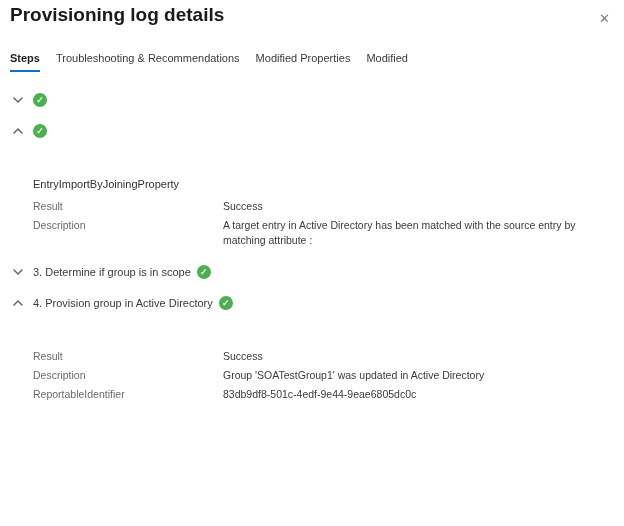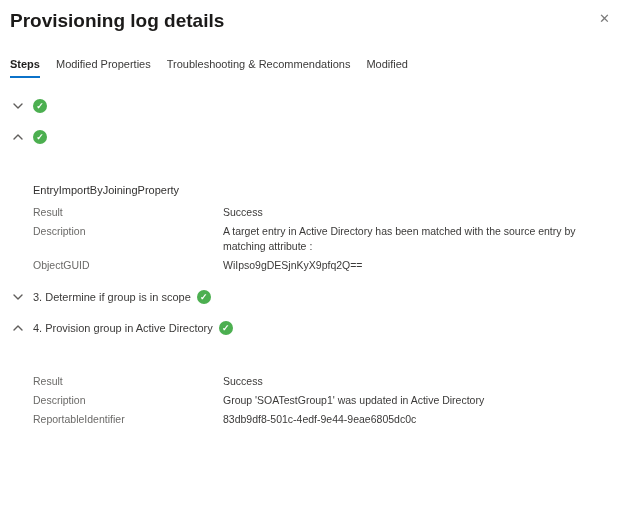--- a/index.html
+++ b/index.html
@@ -6,21 +6,21 @@
   html, body { width: 624px; height: 526px; }
   body {
     font-family: "Liberation Sans", sans-serif;
     background: #ffffff;
     color: #323130;
     position: relative;
     overflow: hidden;
   }
 
   
-  .panel-header { padding: 9px 10px 0 10px; }
+  .panel-header { padding: 3px 10px 0 10px; }
   .panel-title {
     font-size: 19px;
     font-weight: 700;
     color: #1b1a19;
     line-height: 24px;
   }
   .close-btn {
     position: absolute;
     top: 10px;
     right: 12px;
@@ -124,22 +124,22 @@
 </head>
 <body>
 
 <div class="panel-header">
   <div class="panel-title">Provisioning log details</div>
 </div>
 <button class="close-btn">✕</button>
 
 <div class="tabs">
   <div class="tab active">Steps</div>
+  <div class="tab">Troubleshooting &amp; Recommendations</div>
   <div class="tab">Modified Properties</div>
-  <div class="tab">Troubleshooting &amp; Recommendations</div>
   <div class="tab">Modified</div>
 </div>
 
 <div class="steps">
 
   <div class="step-row">
     <span class="chevron">
       <svg width="12" height="12" viewBox="0 0 12 12">
           <polyline points="2,4 6,8 10,4" fill="none" stroke="#605e5c" stroke-width="1.4" stroke-linecap="round" stroke-linejoin="round"></polyline>
         </svg>
@@ -159,24 +159,20 @@
   <div class="detail-block">
     <div class="detail-heading">EntryImportByJoiningProperty</div>
     <div class="detail-row">
       <div class="detail-label">Result</div>
       <div class="detail-value">Success</div>
     </div>
     <div class="detail-row">
       <div class="detail-label">Description</div>
       <div class="detail-value">A target entry in Active Directory has been matched with the source entry by matching attribute :</div>
     </div>
-    <div class="detail-row">
-      <div class="detail-label">ObjectGUID</div>
-      <div class="detail-value">WiIpso9gDESjnKyX9pfq2Q==</div>
-    </div>
   </div>
 
   <div class="step-row">
     <span class="chevron">
       <svg width="12" height="12" viewBox="0 0 12 12">
           <polyline points="2,4 6,8 10,4" fill="none" stroke="#605e5c" stroke-width="1.4" stroke-linecap="round" stroke-linejoin="round"></polyline>
         </svg>
     </span>
     <span class="step-label">3. Determine if group is in scope</span>
     <span class="badge">✓</span>

